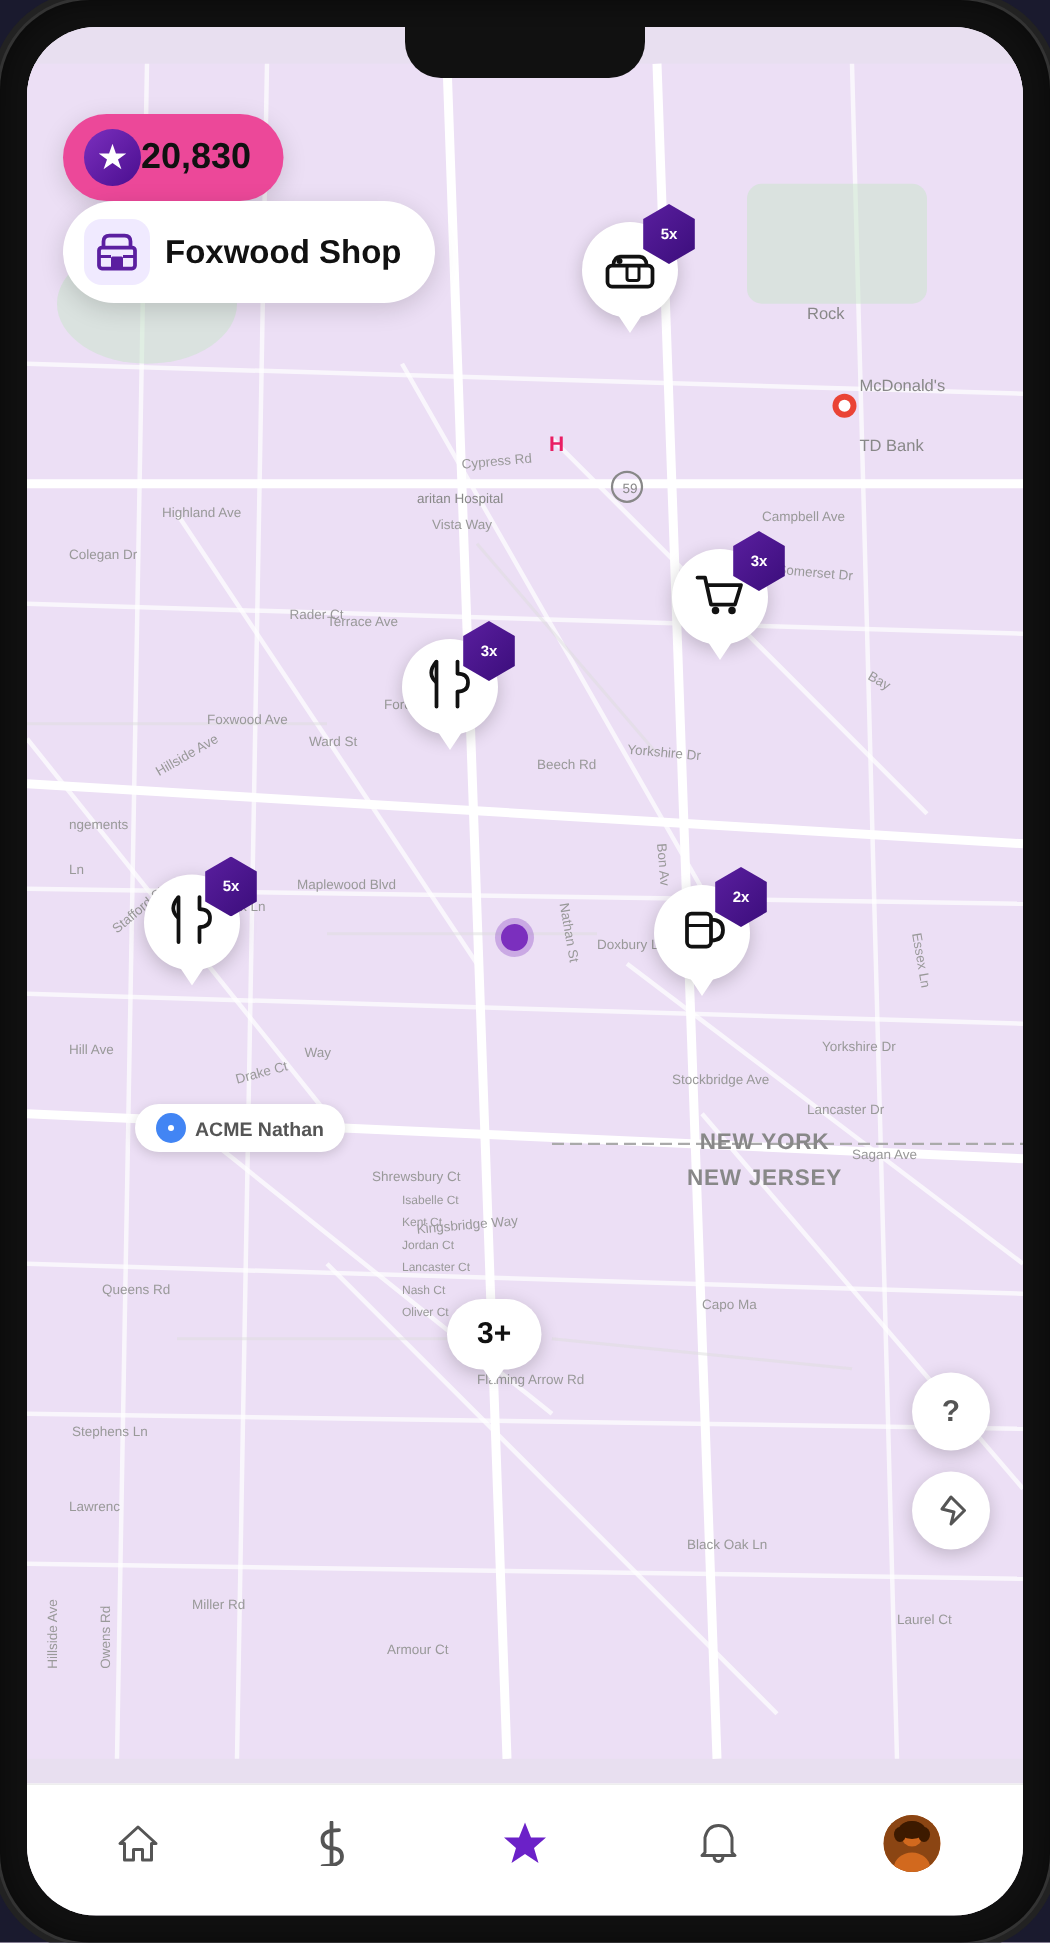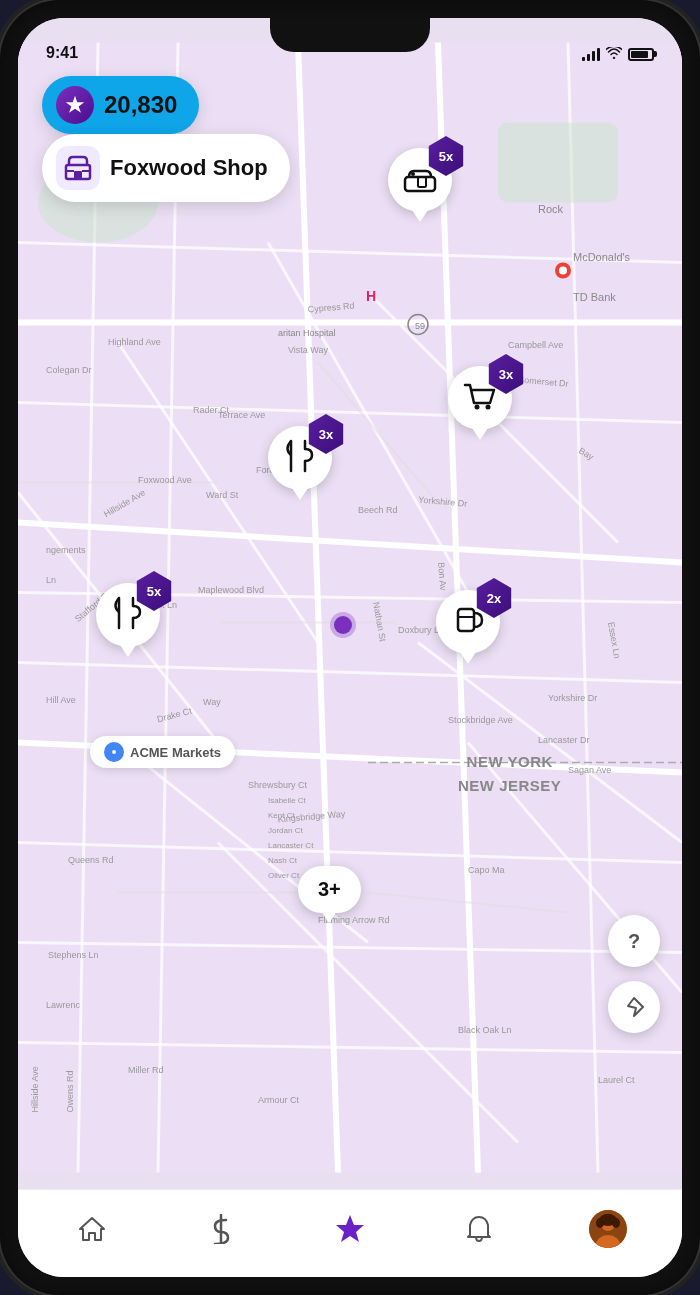--- a/index.html
+++ b/index.html
@@ -129,26 +129,25 @@
       left: 0;
       width: 100%;
       height: 100%;
     }
 
     
     .points-badge {
       position: absolute;
       top: 58px;
       left: 24px;
-      background: #0ea5e9;
+      background: #ec4899;
       border-radius: 50px;
       padding: 10px 22px 10px 14px;
       display: flex;
       align-items: center;
-      gap: 10px;
       box-shadow: 0 4px 16px rgba(0,0,0,0.15);
       z-index: 20;
     }
     .points-logo {
       width: 38px;
       height: 38px;
       background: linear-gradient(135deg, #7b2fbe, #4a0e8f);
       border-radius: 50%;
       display: flex;
       align-items: center;
@@ -230,21 +229,21 @@
     
     .hex-badge {
       width: 40px;
       height: 40px;
       background: linear-gradient(135deg, #5b1fa0, #3a0d7a);
       clip-path: polygon(50% 0%, 93% 25%, 93% 75%, 50% 100%, 7% 75%, 7% 25%);
       display: flex;
       align-items: center;
       justify-content: center;
       color: white;
-      font-size: 13px;
+      font-size: 10px;
       font-weight: 800;
       position: absolute;
       top: -12px;
       right: -14px;
     }
 
     
     .user-dot {
       position: absolute;
       width: 18px;
@@ -398,42 +397,20 @@
     .map-green { fill: #c8e6c9; opacity: 0.5; }
   </style>
 </head>
 <body>
 
 <div class="phone-frame">
   <div class="phone-screen">
 
     <div class="notch"></div>
 
-    <div class="status-bar">
-      <span class="status-time">9:41</span>
-      <div class="status-icons">
-        <div class="signal-bars">
-          <div class="signal-bar" style="height:4px;"></div>
-          <div class="signal-bar" style="height:7px;"></div>
-          <div class="signal-bar" style="height:10px;"></div>
-          <div class="signal-bar" style="height:13px;"></div>
-        </div>
-        <span class="wifi-icon">
-          <svg width="16" height="12" viewBox="0 0 16 12">
-            <path d="M8 9.5 L9.5 11 L8 12.5 L6.5 11 Z" fill="#111"></path>
-            <path d="M5 7.5 Q8 4.5 11 7.5" stroke="#111" stroke-width="1.5" fill="none" stroke-linecap="round"></path>
-            <path d="M2.5 5 Q8 -1 13.5 5" stroke="#111" stroke-width="1.5" fill="none" stroke-linecap="round"></path>
-            <path d="M0 2.5 Q8 -4 16 2.5" stroke="#111" stroke-width="1.5" fill="none" stroke-linecap="round"></path>
-          </svg>
-        </span>
-        <div class="battery-icon">
-          <div class="battery-fill"></div>
-        </div>
-      </div>
-    </div>
 
     <div class="map-area">
       <div class="map-bg">
 
         <svg class="map-svg" viewBox="0 0 664 1130">
 
           <rect width="664" height="1130" fill="#ecdff5"></rect>
 
           <line x1="0" y1="280" x2="664" y2="280" class="road-major"></line>
           <line x1="0" y1="480" x2="664" y2="520" class="road-major"></line>
@@ -633,21 +610,21 @@
           <span>3+</span>
         </div>
 
         <div class="place-label" style="top: 718px; left: 72px;">
           <div class="place-label-dot">
             <svg width="12" height="12" viewBox="0 0 12 12">
                 <circle cx="6" cy="6" r="5" fill="#4285F4"></circle>
                 <circle cx="6" cy="6" r="2" fill="white"></circle>
               </svg>
           </div>
-          <span>ACME Markets</span>
+          <span>ACME Nathan</span>
         </div>
 
         <div class="state-label" style="top: 732px; left: 440px;">
           <div>NEW YORK</div>
           <div>NEW JERSEY</div>
         </div>
 
         <div class="points-badge">
           <div class="points-logo">
             <svg viewBox="0 0 24 24" fill="white">

